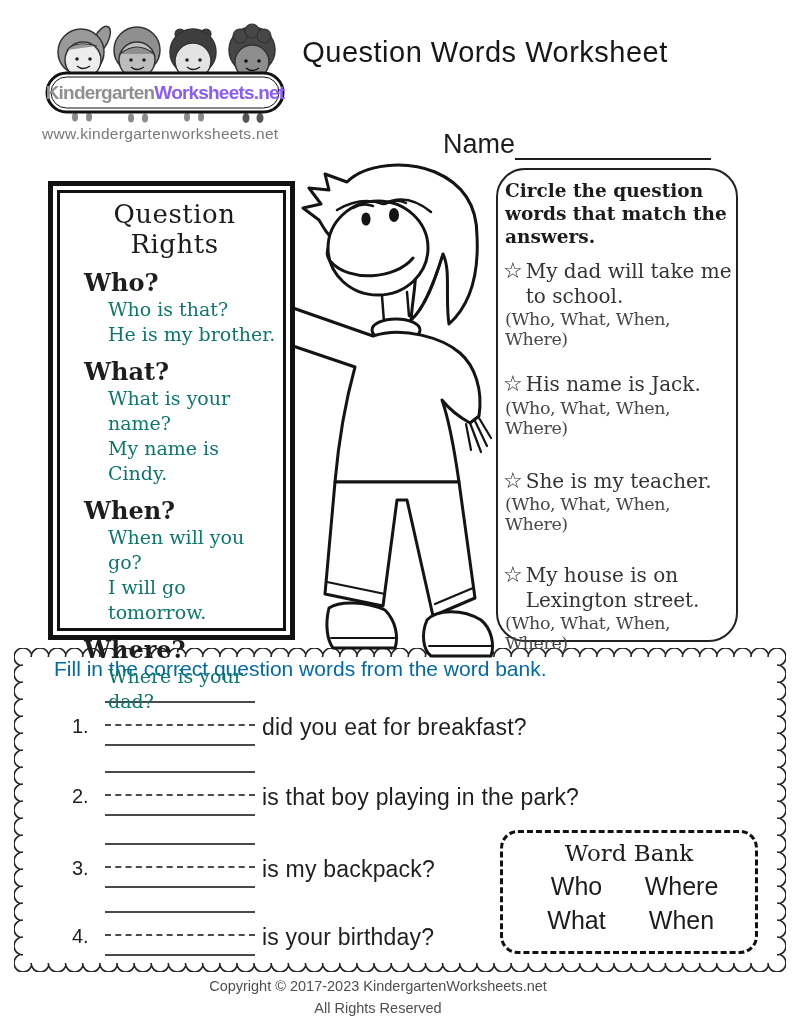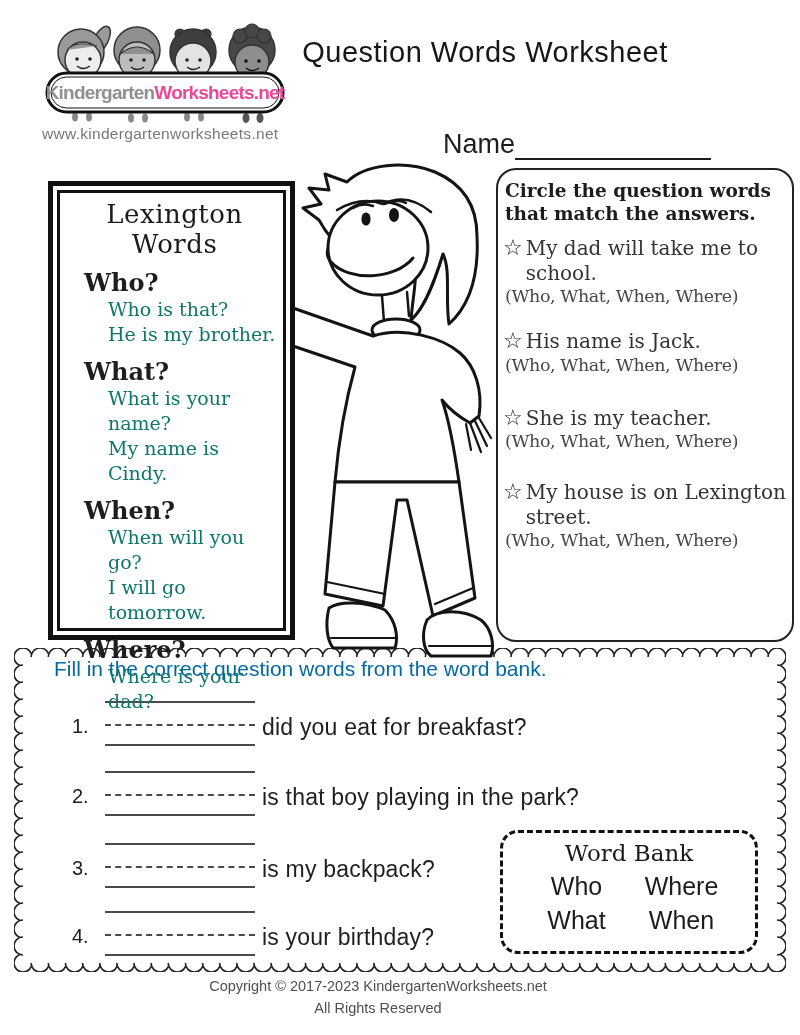--- a/index.html
+++ b/index.html
@@ -6,21 +6,21 @@
   html,body { width:800px; height:1035px; background:#fff; position:relative;
               font-family:"Liberation Sans", sans-serif; color:#1a1a1a; overflow:hidden; }
   .abs { position:absolute; }
 
   
   #logo-svg { left:45px; top:10px; width:240px; height:118px; }
   #brand-pill-text { left:45px; top:73px; width:240px; height:40px; display:flex;
       align-items:center; justify-content:center; font-weight:bold; font-size:19px;
       letter-spacing:-0.8px; white-space:nowrap; }
   #brand-pill-text .gray { color:#8f8f8f;text-align:right; }
-  #brand-pill-text .black { color:#ec4899; }
+  #brand-pill-text .black { color:#8b5cf6; }
   #site-url { left:42px; top:125px; font-size:15.5px; color:#787878; letter-spacing:0.3px; }
   #page-title { left:0; top:36px; width:800px; text-align:center; padding-left:170px;
       font-size:29px; color:#171717; letter-spacing:0.5px; }
   #name-row { left:443px; top:118px; font-size:27px; color:#1d1d1d; display:flex;margin-top:11px; }
   #name-blank { width:196px; border-bottom:2px solid #1d1d1d; }
 
   
   #boy-svg { left:285px; top:158px; width:240px; height:500px; z-index:1; pointer-events:none; }
 
   
@@ -29,22 +29,22 @@
   #ref-box-inner { border:3px solid #111; width:100%; height:100%; padding:6px 4px 0 10px; }
   #ref-title { font-family:"DejaVu Serif", serif; font-size:26px; color:#1b1b1b;
       text-align:center; letter-spacing:0.5px; }
   .ref-entry { margin-top:9px; }
   .ref-word { font-family:"DejaVu Serif", serif; font-weight:bold; font-size:24px;
       color:#1e1e1e; margin-left:14px; }
   .ref-line { font-family:"DejaVu Serif", serif; font-size:19px; color:#0f766e;
       margin-left:38px; line-height:1.33; }
 
   
-  #circle-box { left:496px; top:168px; width:298px; height:474px; border:2.5px solid #222;
-      border-radius:20px; background:#fff; z-index:2; padding:9px 4px 0 7px; }
+  #circle-box { left:496px; top:168px; width:242px; height:474px; border:2.5px solid #222;
+      border-radius:29px; background:#fff; z-index:2; padding:9px 4px 0 7px; }
   #circle-instr { font-family:"DejaVu Serif", serif; font-weight:bold; font-size:18.5px;
       line-height:1.25; color:#1c1c1c; }
   .ca-item { display:flex; align-items:flex-start; font-family:"DejaVu Serif", serif;
       font-size:20px; color:#333; line-height:1.25; }
   .ca-star { font-size:22px; color:#222; margin:-2px 3px 0 -2px; flex:0 0 auto; }
   .ca-options { font-family:"DejaVu Serif", serif; font-size:17.5px; color:#474747;
       margin-left:0px; letter-spacing:-0.4px; }
   .mt1{margin-top:11px;} .mt2{margin-top:23px;} .mt3{margin-top:31px;} .mt4{margin-top:29px;}
 
   
@@ -180,21 +180,21 @@
   <path d="M42,424 L100,436 M150,446 L188,430" fill="none" stroke-width="2.2"></path>
 
   <path d="M44,450 C40,466 42,482 48,490 L110,490 C114,478 110,462 100,452 C80,443 54,443 44,450 Z"></path>
   <path d="M46,480 L110,480" fill="none" stroke-width="2"></path>
   <path d="M142,462 C136,476 138,492 146,498 L206,498 C210,486 206,470 196,462 C178,451 152,451 142,462 Z"></path>
   <path d="M144,488 L206,488" fill="none" stroke-width="2"></path>
 </svg>
 
 <div id="ref-box" class="abs">
   <div id="ref-box-inner">
-    <div id="ref-title">Lexington Words</div>
+    <div id="ref-title">Question Rights</div>
 
     <div class="ref-entry">
       <div class="ref-word">Who?</div>
       <div class="ref-line">Who is that?</div>
       <div class="ref-line">He is my brother.</div>
     </div>
     <div class="ref-entry">
       <div class="ref-word">What?</div>
       <div class="ref-line">What is your name?</div>
       <div class="ref-line">My name is Cindy.</div>

